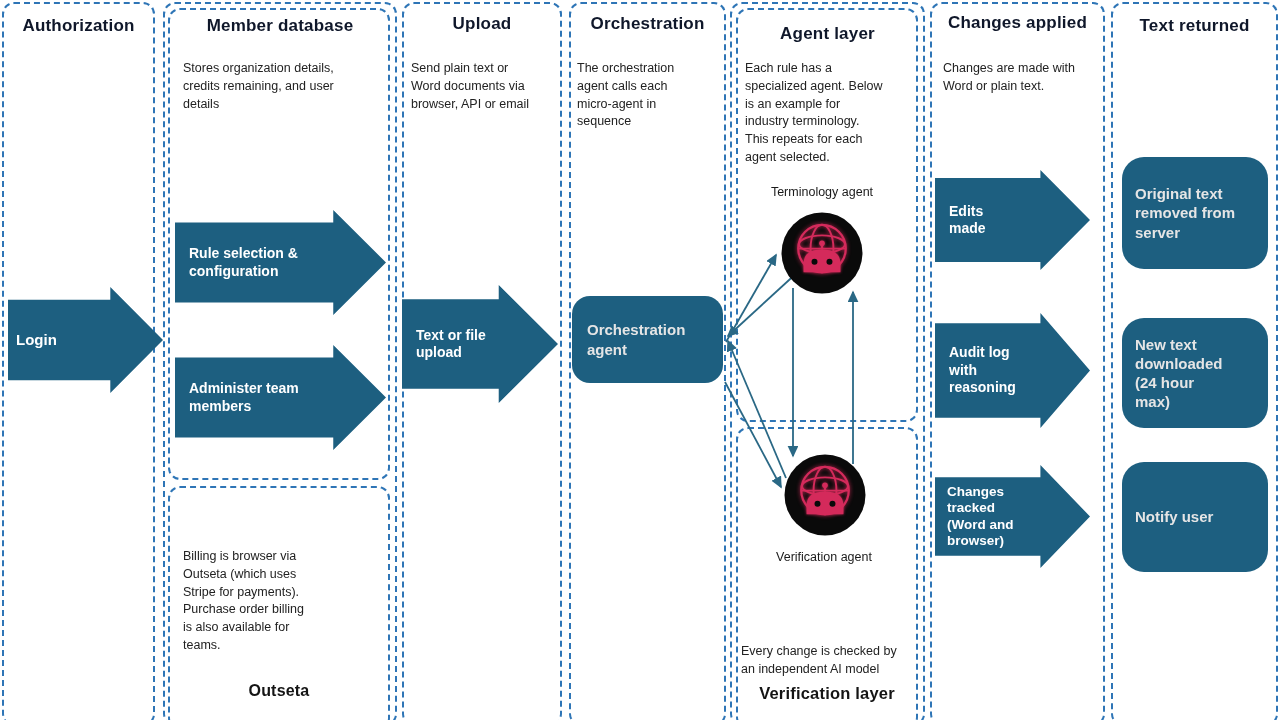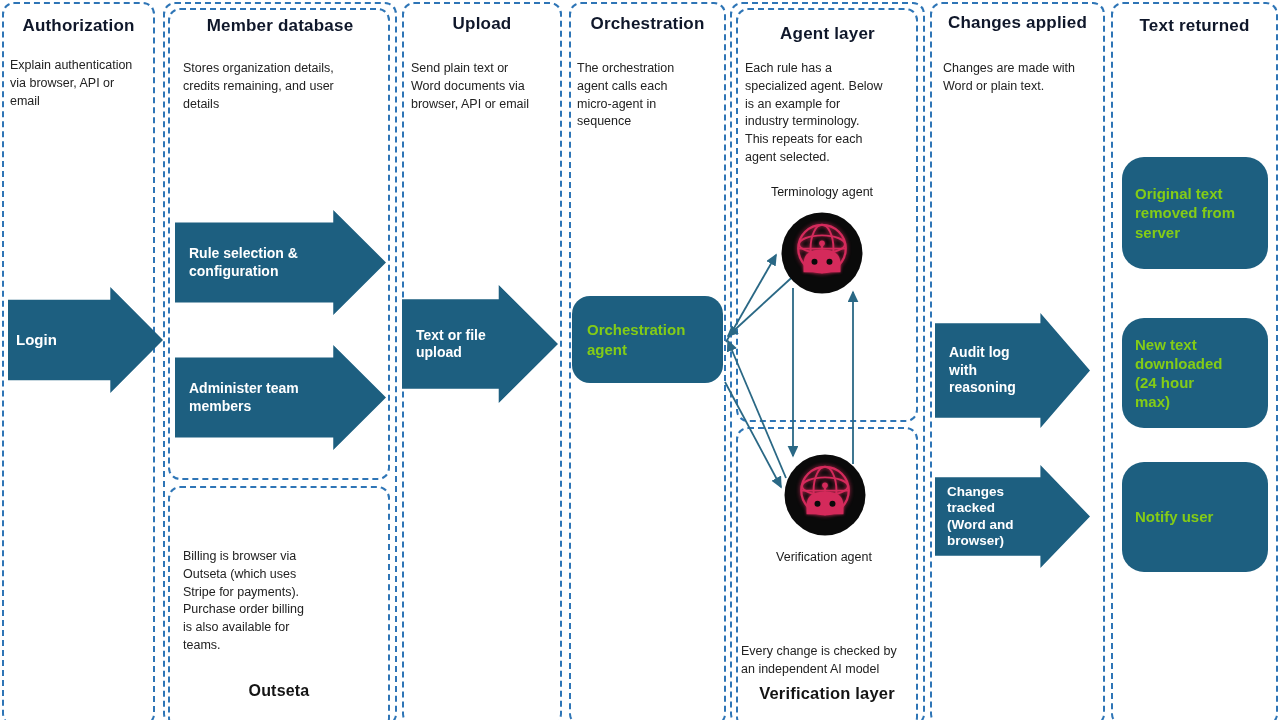--- a/index.html
+++ b/index.html
@@ -13,21 +13,21 @@
   html,body{background:#fff;}
   body{font-family:"Liberation Sans","DejaVu Sans",sans-serif;}
   .canvas{position:relative;width:1280px;height:720px;background:#ffffff;overflow:hidden;}
   .dashed-box{position:absolute;border:2px dashed var(--dashed-border);border-radius:12px;background:transparent;}
   .col-title{position:absolute;font-weight:bold;font-size:17px;color:#0f172a;text-align:center;letter-spacing:.2px;}
   .desc{position:absolute;font-size:12.5px;line-height:1.42;color:#222;white-space:pre-line;}
   .block-arrow{position:absolute;background:var(--accent-teal);display:flex;align-items:center;
     clip-path:polygon(0 var(--t),var(--b) var(--t),var(--b) 0,100% 50%,var(--b) 100%,var(--b) calc(100% - var(--t)),0 calc(100% - var(--t)));}
   .block-arrow span{color:#fff;font-weight:bold;font-size:14px;line-height:1.25;white-space:pre-line;padding-left:14px;}
   .teal-box{position:absolute;background:var(--accent-teal);border-radius:20px;display:flex;align-items:center;}
-  .teal-box span{color:#84cc16;font-weight:bold;font-size:15px;line-height:1.3;white-space:pre-line;padding-left:15px;}
+  .teal-box span{color:#e5e5e5;font-weight:bold;font-size:15px;line-height:1.3;white-space:pre-line;padding-left:15px;}
   .small-label{position:absolute;font-size:12.5px;color:#1a1a1a;text-align:center;}
   .bold-label{position:absolute;font-weight:bold;font-size:16px;color:#141414;text-align:center;letter-spacing:.2px;}
   .agent-icon{position:absolute;width:88px;height:88px;}
   .globe{stroke:var(--icon-pink);fill:none;filter:drop-shadow(0 0 2.5px rgba(214,42,91,.85));}
   .robot{fill:var(--icon-pink);filter:drop-shadow(0 0 2px rgba(214,42,91,.85));}
   .connector-svg{position:absolute;left:0;top:0;pointer-events:none;}
 </style>
 </head>
 <body>
 
@@ -46,23 +46,20 @@
   <div class="dashed-box" style="left:1111px;top:2px;width:167px;height:724px;"></div>
 
   <div class="col-title" style="left:2px;top:16px;width:153px;">Authorization</div>
   <div class="col-title" style="left:163px;top:16px;width:234px;">Member database</div>
   <div class="col-title" style="left:402px;top:14px;width:160px;">Upload</div>
   <div class="col-title" style="left:569px;top:14px;width:157px;">Orchestration</div>
   <div class="col-title" style="left:730px;top:24px;width:195px;">Agent layer</div>
   <div class="col-title" style="left:930px;top:13px;width:175px;">Changes applied</div>
   <div class="col-title" style="left:1111px;top:16px;width:167px;">Text returned</div>
 
-  <div class="desc" style="left:10px;top:57px;width:145px;">Explain authentication
-via browser, API or
-email</div>
   <div class="desc" style="left:183px;top:60px;width:205px;">Stores organization details,
 credits remaining, and user
 details</div>
   <div class="desc" style="left:411px;top:60px;width:148px;">Send plain text or
 Word documents via
 browser, API or email</div>
   <div class="desc" style="left:577px;top:60px;width:145px;">The orchestration
 agent calls each
 micro-agent in
 sequence</div>
@@ -82,20 +79,24 @@
     <span>Rule selection &amp;
 configuration</span>
   </div>
   <div class="block-arrow" style="left:175px;top:345px;width:211px;height:105px;--t:12%;--b:75%;">
     <span>Administer team
 members</span>
   </div>
   <div class="block-arrow" style="left:402px;top:285px;width:156px;height:118px;--t:12%;--b:62%;">
     <span>Text or file
 upload</span>
+  </div>
+  <div class="block-arrow" style="left:935px;top:170px;width:155px;height:100px;--t:8%;--b:68%;">
+    <span>Edits
+made</span>
   </div>
   <div class="block-arrow" style="left:935px;top:313px;width:155px;height:115px;--t:9%;--b:68%;">
     <span>Audit log
 with
 reasoning</span>
   </div>
   <div class="block-arrow" style="left:935px;top:465px;width:155px;height:103px;--t:12%;--b:68%;">
     <span style="font-size:13.5px;line-height:1.22;padding-left:12px;">Changes
 tracked
 (Word and

